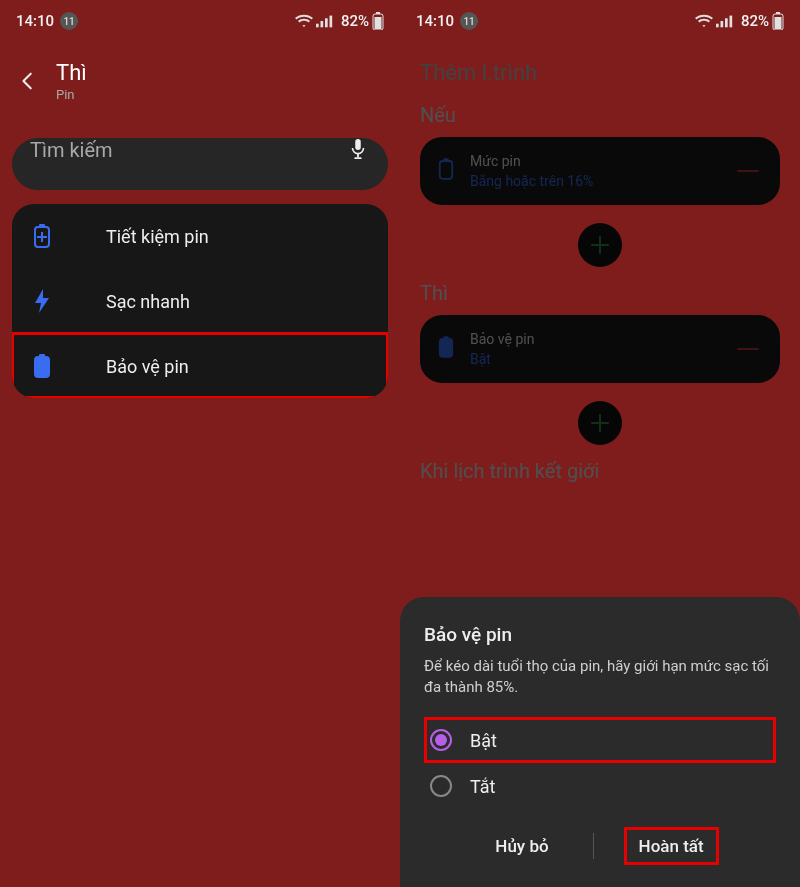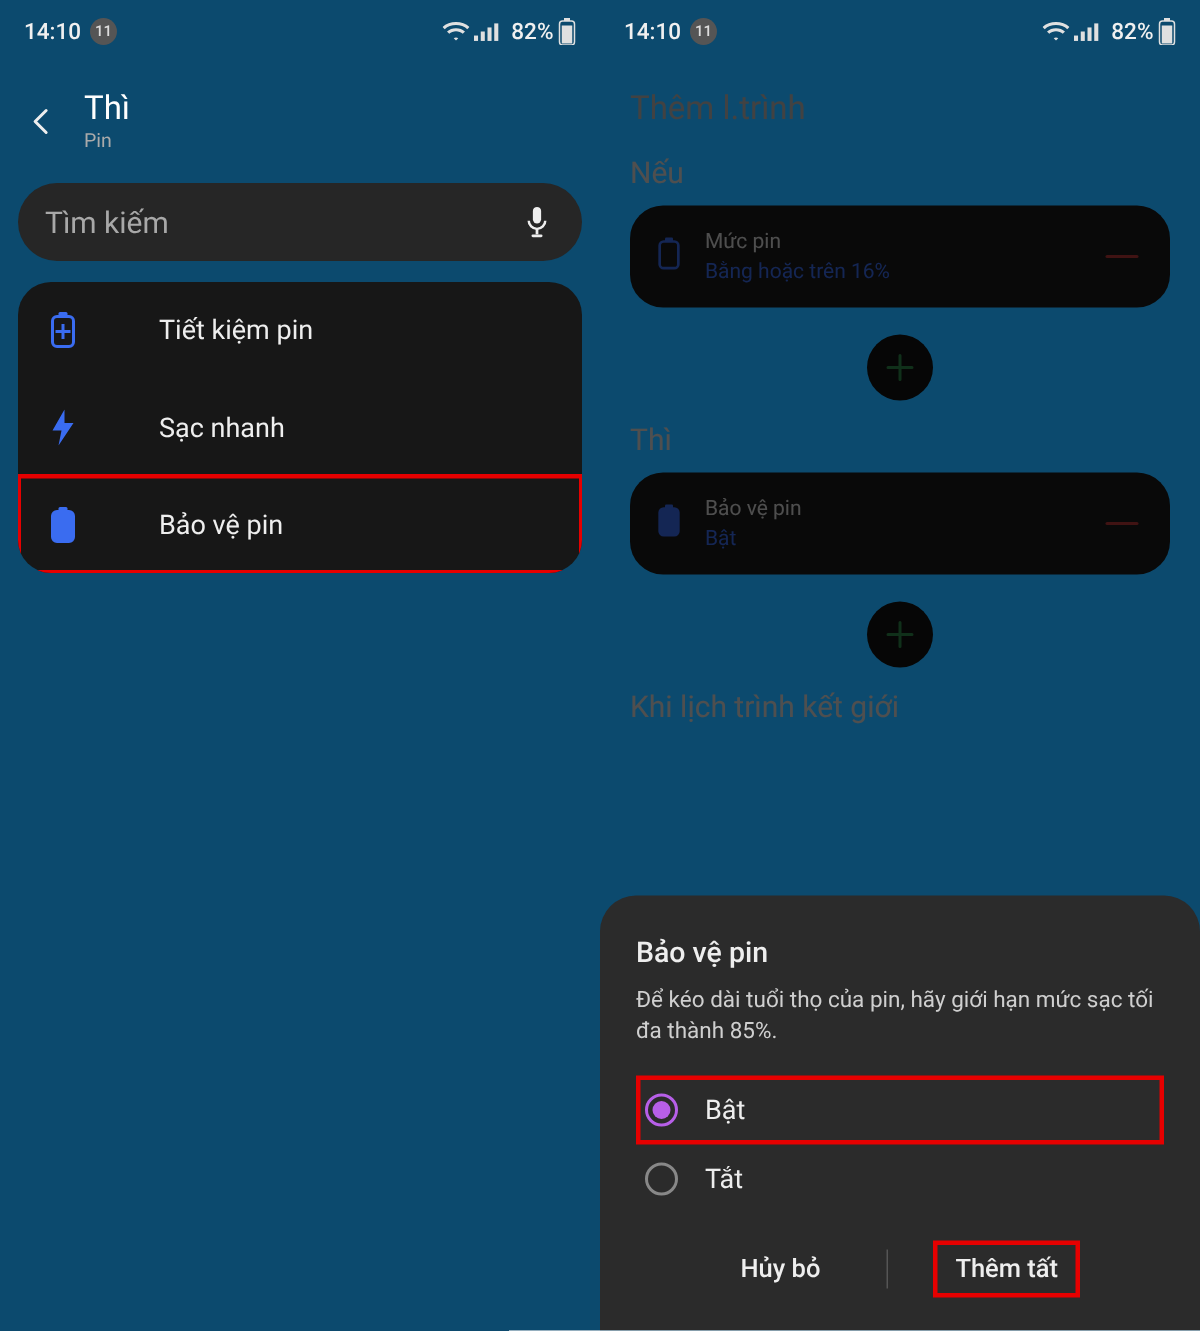--- a/index.html
+++ b/index.html
@@ -1,35 +1,35 @@
 <!DOCTYPE html>
 <html><head>
 <meta charset="utf-8">
 <style>
   * { box-sizing: border-box; margin: 0; padding: 0; }
   html, body { width: 800px; height: 887px; background: #fff; font-family: -apple-system, "Segoe UI", Roboto, Arial, sans-serif; }
   .wrap { display: flex; width: 800px; height: 887px; }
-  .phone { width: 400px; height: 887px; background: #0c4a6e; color: #fff; position: relative; overflow: hidden; }
+  .phone { width: 400px; height: 887px; background: #7f1d1d; color: #fff; position: relative; overflow: hidden; }
 
   
   .statusbar { height: 42px; display: flex; align-items: center; justify-content: space-between; padding: 0 16px; font-size: 15px; font-weight: 500; color: #f0f0f0; }
   .status-left { display: flex; align-items: center; gap: 6px; }
   .status-right { display: flex; align-items: center; gap: 3px; }
   .status-dot { width: 18px; height: 18px; border-radius: 50%; background: #555; display: inline-flex; align-items: center; justify-content: center; font-size: 10px; color: #ddd; }
   .statusbar svg { display: block; }
 
   
   .header { padding: 18px 16px 12px 16px; display: flex; align-items: center; gap: 16px; }
   .back-arrow { width: 24px; height: 24px; display: flex; align-items: center; justify-content: center; }
   .header-titles { display: flex; flex-direction: column; }
   .header-title { font-size: 22px; font-weight: 400; color: #fff; }
   .header-sub { font-size: 13px; color: #aaa; margin-top: 2px; }
 
   
-  .searchbar { margin: 8px 12px 10px 12px; background: #262626; border-radius: 26px; height: 52px; display: flex; align-items: center; padding: 0 18px; }
+  .searchbar { margin: 24px 12px 10px 12px; background: #262626; border-radius: 26px; height: 52px; display: flex; align-items: flex-start; padding: 0 18px; }
   .searchbar .placeholder { flex: 1; color: #a8a8a8; font-size: 20px; }
   .mic-icon { width: 22px; height: 22px; color: #eee; }
 
   
   .list-card { margin: 14px 12px 0 12px; background: #171717; border-radius: 22px; overflow: hidden; }
   .list-item { display: flex; align-items: center; padding: 20px 18px; gap: 20px; }
   .list-item + .list-item { border-top: 1px solid rgba(255,255,255,0); }
   .list-item .icon-slot { width: 24px; height: 24px; display: flex; align-items: center; justify-content: center; }
   .list-item .label { font-size: 18px; color: #eee; margin-left: 32px; }
 
@@ -240,18 +240,18 @@
         <span class="radio-label">Bật</span>
       </div>
       <div class="radio-row">
         <span class="radio-outer"></span>
         <span class="radio-label">Tắt</span>
       </div>
 
       <div class="sheet-actions">
         <span class="sheet-btn">Hủy bỏ</span>
         <span class="sep"></span>
-        <span class="sheet-btn hl-btn">Thêm tất</span>
+        <span class="sheet-btn hl-btn">Hoàn tất</span>
       </div>
     </div>
   </div>
 
 </div>
 
 </body></html>

